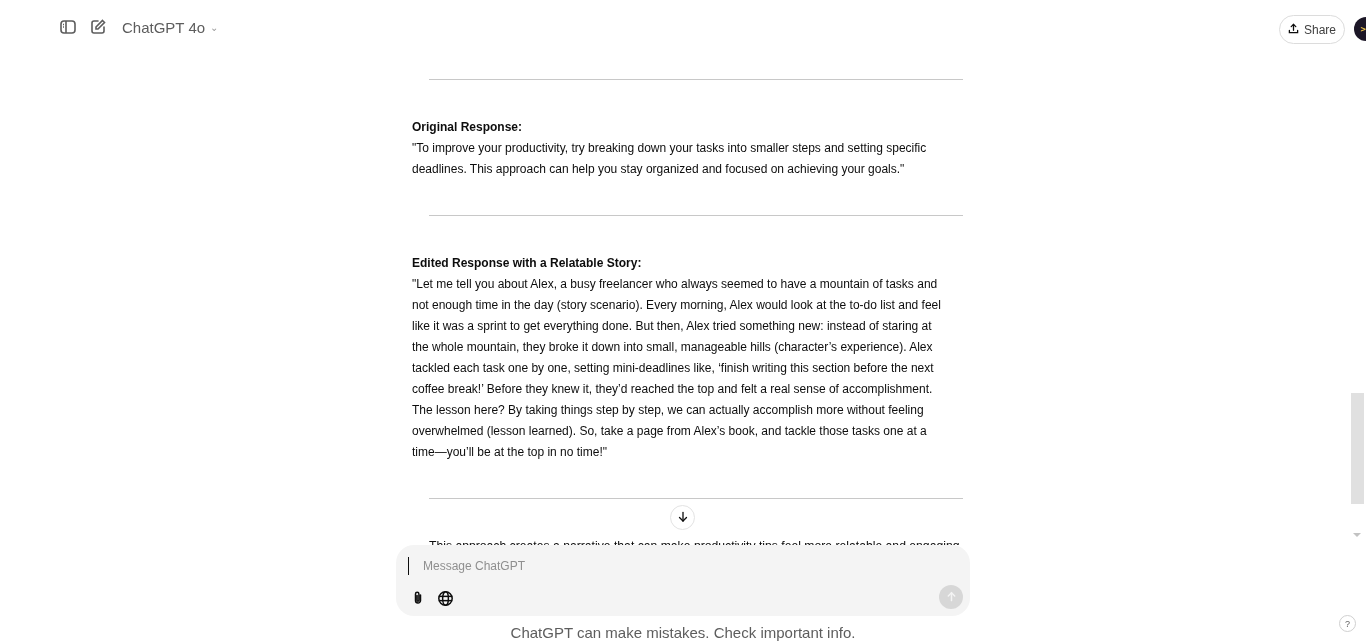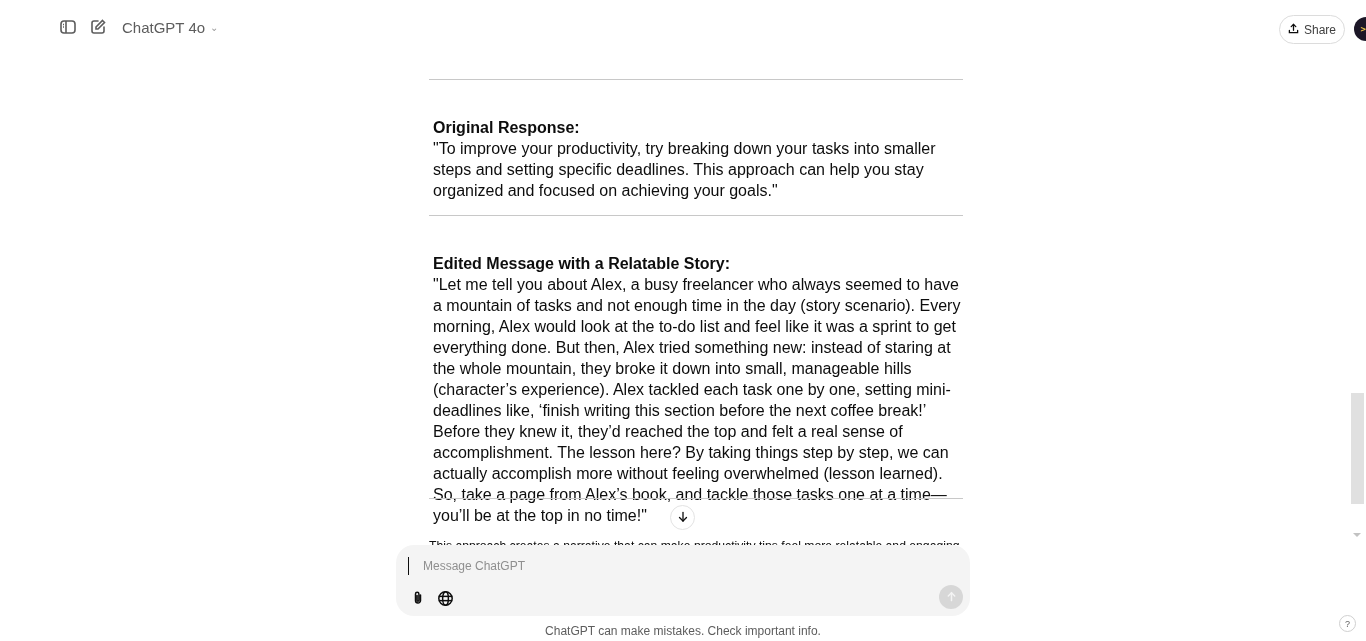--- a/index.html
+++ b/index.html
@@ -7,31 +7,31 @@
   .topbar { position: absolute; top: 8px; left: 0; width: 1366px; height: 44px; display: flex; align-items: center; background: #fff; z-index: 5; margin-left: 44px; }
   .icon-btn { width: 28px; height: 28px; display: flex; align-items: center; justify-content: center; cursor: pointer; border-radius: 6px; }
   .sidebar-toggle { position: absolute; left: 10px; top: 7px; }
   .new-chat { position: absolute; left: 40px; top: 7px; }
   .model-select { position: absolute; left: 78px; top: 11px; display: flex; align-items: center; font-size: 15px; color: #5d5d5d; cursor: pointer; }
   .model-select .chev { margin-left: 5px; font-size: 10px; color: #9b9b9b; }
   .share-btn { position: absolute; left: 1235px; top: 7px; height: 29px; width: 66px; border: 1px solid #dcdcdc; border-radius: 15px; display: flex; align-items: center; justify-content: center; font-size: 12px; color: #404040; cursor: pointer; background: #fff; }
   .share-btn svg { margin-right: 5px; }
   .avatar { position: absolute; left: 1310px; top: 9px; width: 24px; height: 24px; border-radius: 50%; background: #1c1727; display: flex; align-items: center; justify-content: center; font-size: 9px; font-weight: bold; color: #f2c94c; font-family: "DejaVu Sans Mono", monospace; cursor: pointer; }
   .hr { position: absolute; left: 429px; width: 534px; height: 1px; background: #c8c8c8; }
-  .block { position: absolute; left: 433px; width: 534px; font-size: 16px; line-height: 21px; }
+  .block { position: absolute; left: 412px; width: 534px; font-size: 12px; line-height: 21px; }
   .block b { font-weight: bold; display: block; }
   .faded { position: absolute; left: 429px; top: 537px; width: 534px; font-size: 12.2px; line-height: 18px; color: #0d0d0d; height: 8px; overflow: hidden; }
   .scroll-down { position: absolute; left: 670px; top: 505px; width: 25px; height: 25px; border: 1px solid #e3e3e3; border-radius: 50%; background: #fff; display: flex; align-items: center; justify-content: center; cursor: pointer; z-index: 3; }
   .composer { position: absolute; left: 396px; top: 545px; width: 574px; height: 71px; background: #f4f4f4; border-radius: 18px; z-index: 4; }
   .composer-input { position: absolute; left: 12px; top: 12px; width: 520px; height: 18px; border: none; background: transparent; font-size: 12px; color: #0d0d0d; outline: none; font-family: "Liberation Sans", sans-serif; border-left: 1px solid #0d0d0d; padding-left: 14px; }
   .composer-input::placeholder { color: #8f8f8f; }
   .attach { position: absolute; left: 8px; top: 41px; }
   .globe { position: absolute; left: 35px; top: 41px; }
   .send { position: absolute; left: 543px; top: 40px; width: 24px; height: 24px; border-radius: 50%; background: #d7d7d7; display: flex; align-items: center; justify-content: center; cursor: pointer; }
-  .footer-note { position: absolute; left: 396px; top: 624px; width: 574px; text-align: center; font-size: 12px; color: #5d5d5d; }
+  .footer-note { position: absolute; left: 396px; top: 624px; width: 574px; text-align: center; font-size: 15px; color: #5d5d5d; }
   .scroll-up-arrow { position: absolute; left: 1352px; top: 8px; width: 0; height: 0; border-left: 4px solid transparent; border-right: 4px solid transparent; border-bottom: 5px solid #c2c2c2; }
   .scroll-thumb { position: absolute; left: 1351px; top: 393px; width: 13px; height: 111px; background: #e0e0e0; }
   .scroll-down-arrow { position: absolute; left: 1353px; top: 533px; width: 0; height: 0; border-left: 4px solid transparent; border-right: 4px solid transparent; border-top: 4px solid #c2c2c2; }
   .help { position: absolute; left: 1339px; top: 615px; width: 17px; height: 17px; border: 1px solid #d0d0d0; border-radius: 50%; font-size: 9px; display: flex; align-items: center; justify-content: center; color: #5d5d5d; cursor: pointer; background: #fff; }
 </style>
 </head>
 <body>
 
 <div class="topbar">
   <div class="icon-btn sidebar-toggle">
@@ -72,21 +72,21 @@
 <div class="hr" style="top:79px;"></div>
 
 <div class="block" style="top:117px;">
   <b>Original Response:</b>
   <span>"To improve your productivity, try breaking down your tasks into smaller steps and setting specific deadlines. This approach can help you stay organized and focused on achieving your goals."</span>
 </div>
 
 <div class="hr" style="top:215px;"></div>
 
 <div class="block" style="top:253px;">
-  <b>Edited Message with a Relatable Story:</b>
+  <b>Edited Response with a Relatable Story:</b>
   <span>"Let me tell you about Alex, a busy freelancer who always seemed to have a mountain of tasks and not enough time in the day (story scenario). Every morning, Alex would look at the to-do list and feel like it was a sprint to get everything done. But then, Alex tried something new: instead of staring at the whole mountain, they broke it down into small, manageable hills (character’s experience). Alex tackled each task one by one, setting mini-deadlines like, ‘finish writing this section before the next coffee break!’ Before they knew it, they’d reached the top and felt a real sense of accomplishment. The lesson here? By taking things step by step, we can actually accomplish more without feeling overwhelmed (lesson learned). So, take a page from Alex’s book, and tackle those tasks one at a time—you’ll be at the top in no time!"</span>
 </div>
 
 <div class="hr" style="top:498px;"></div>
 
 <div class="faded">This approach creates a narrative that can make productivity tips feel more relatable and engaging.</div>
 
 <div class="scroll-down">
   <span>
     <svg width="12" height="12" viewBox="0 0 12 12" fill="none" stroke="#0d0d0d" stroke-width="1.3" stroke-linecap="round">

